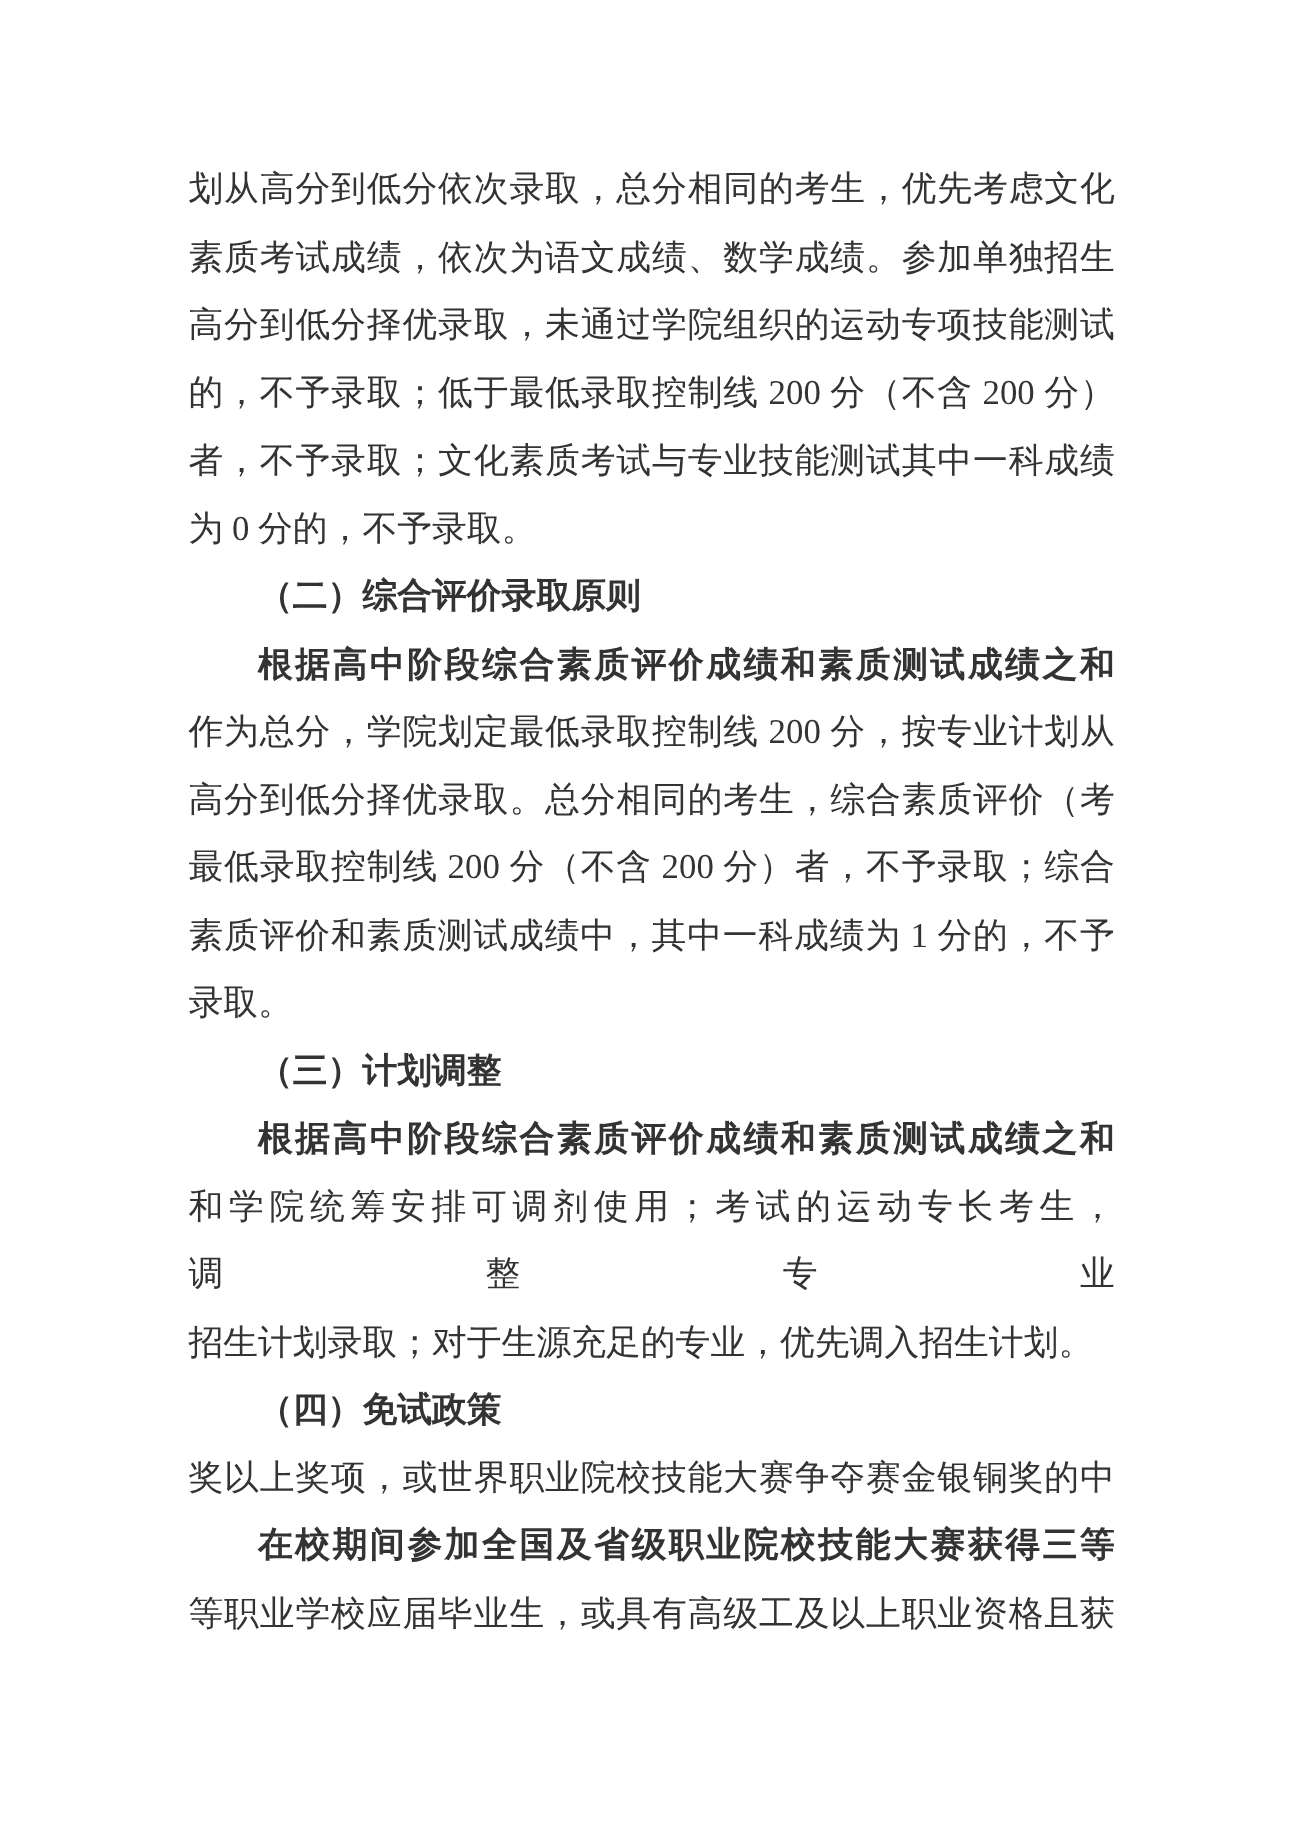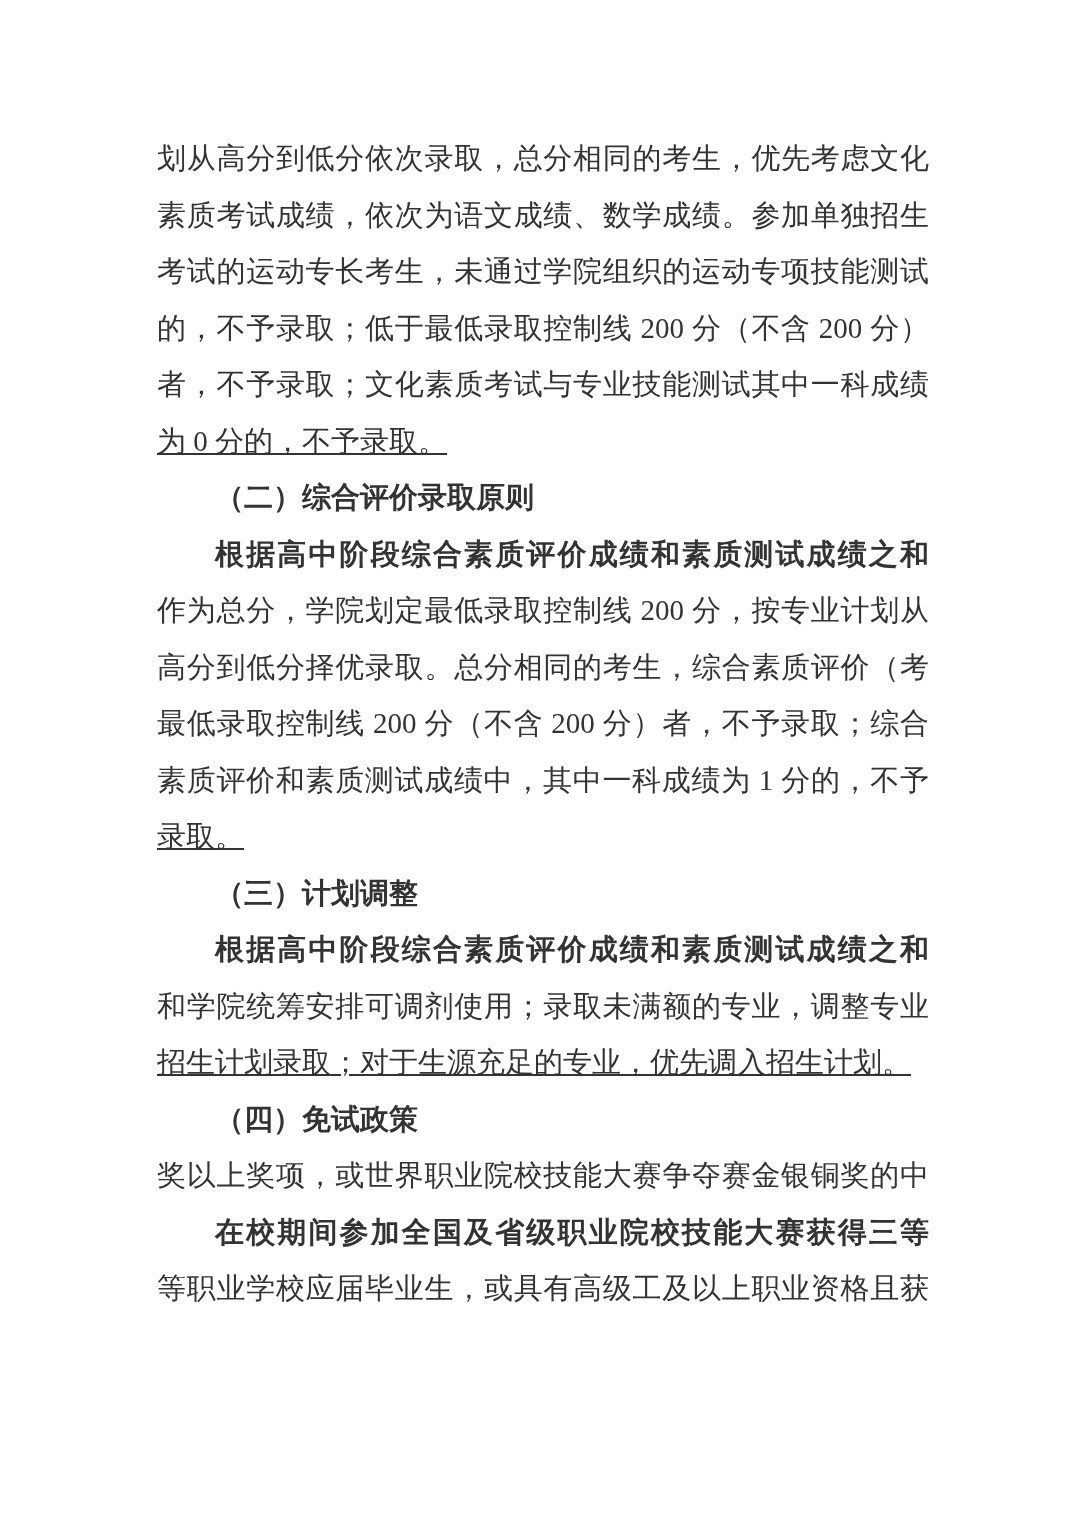--- a/index.html
+++ b/index.html
@@ -33,49 +33,48 @@
   }
   
   .line.fill {
     text-align: justify;
     text-align-last: justify;
   }
   
   .line.end {
     text-align: left;
     text-align-last: left;
-    text-decoration: underline;
   }
   
   .line.heading,
   .line.first {
     text-indent: 2em;
     font-weight: bold;
   }
 </style>
 </head>
 <body>
 
 <div class="page">
   <div class="text-block">
     <div class="line fill">划从高分到低分依次录取，总分相同的考生，优先考虑文化</div>
     <div class="line fill">素质考试成绩，依次为语文成绩、数学成绩。参加单独招生</div>
-    <div class="line fill">考试的运动专长考生，未通过学院组织的运动专项技能测试</div>
+    <div class="line fill">高分到低分择优录取，未通过学院组织的运动专项技能测试</div>
     <div class="line fill">的，不予录取；低于最低录取控制线 200 分（不含 200 分）</div>
     <div class="line fill">者，不予录取；文化素质考试与专业技能测试其中一科成绩</div>
     <div class="line end">为 0 分的，不予录取。</div>
     <div class="line heading">（二）综合评价录取原则</div>
     <div class="line fill first">根据高中阶段综合素质评价成绩和素质测试成绩之和</div>
     <div class="line fill">作为总分，学院划定最低录取控制线 200 分，按专业计划从</div>
     <div class="line fill">高分到低分择优录取。总分相同的考生，综合素质评价（考</div>
     <div class="line fill">最低录取控制线 200 分（不含 200 分）者，不予录取；综合</div>
     <div class="line fill">素质评价和素质测试成绩中，其中一科成绩为 1 分的，不予</div>
     <div class="line end">录取。</div>
     <div class="line heading">（三）计划调整</div>
     <div class="line fill first">根据高中阶段综合素质评价成绩和素质测试成绩之和</div>
-    <div class="line fill">和学院统筹安排可调剂使用；录取未满额的专业，调整专业</div>
+    <div class="line fill">和学院统筹安排可调剂使用；考试的运动专长考生，调整专业</div>
     <div class="line end">招生计划录取；对于生源充足的专业，优先调入招生计划。</div>
     <div class="line heading">（四）免试政策</div>
     <div class="line fill">奖以上奖项，或世界职业院校技能大赛争夺赛金银铜奖的中</div>
     <div class="line fill first">在校期间参加全国及省级职业院校技能大赛获得三等</div>
     <div class="line fill">等职业学校应届毕业生，或具有高级工及以上职业资格且获</div>
   </div>
 </div>
 
 </body></html>

